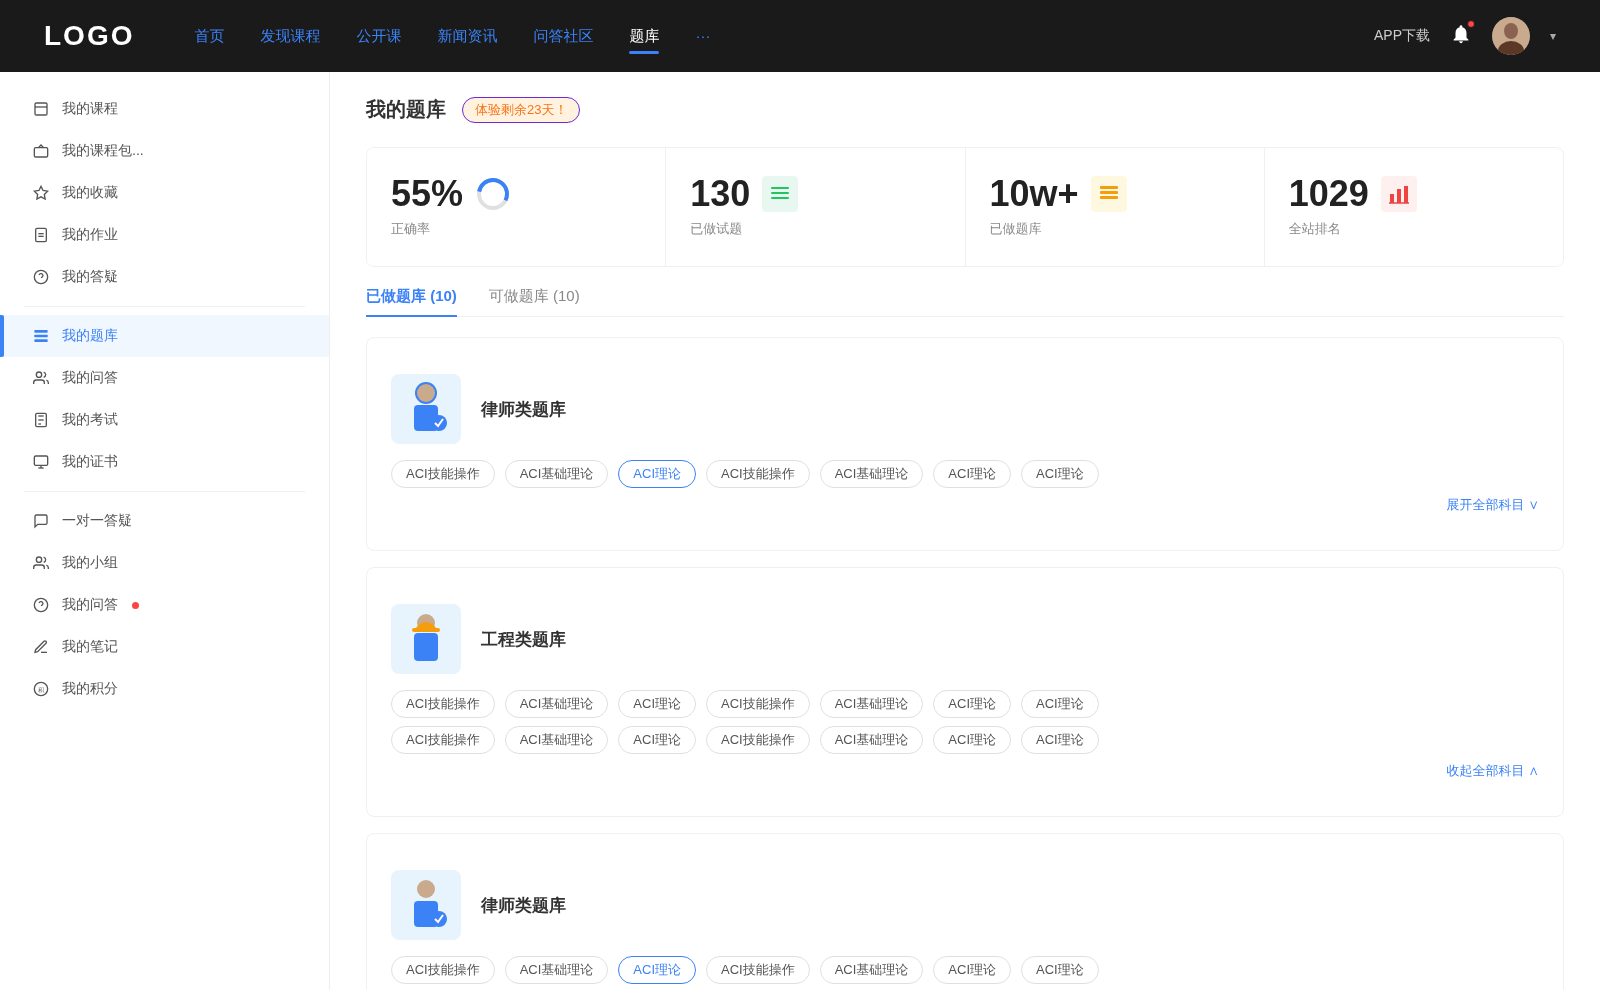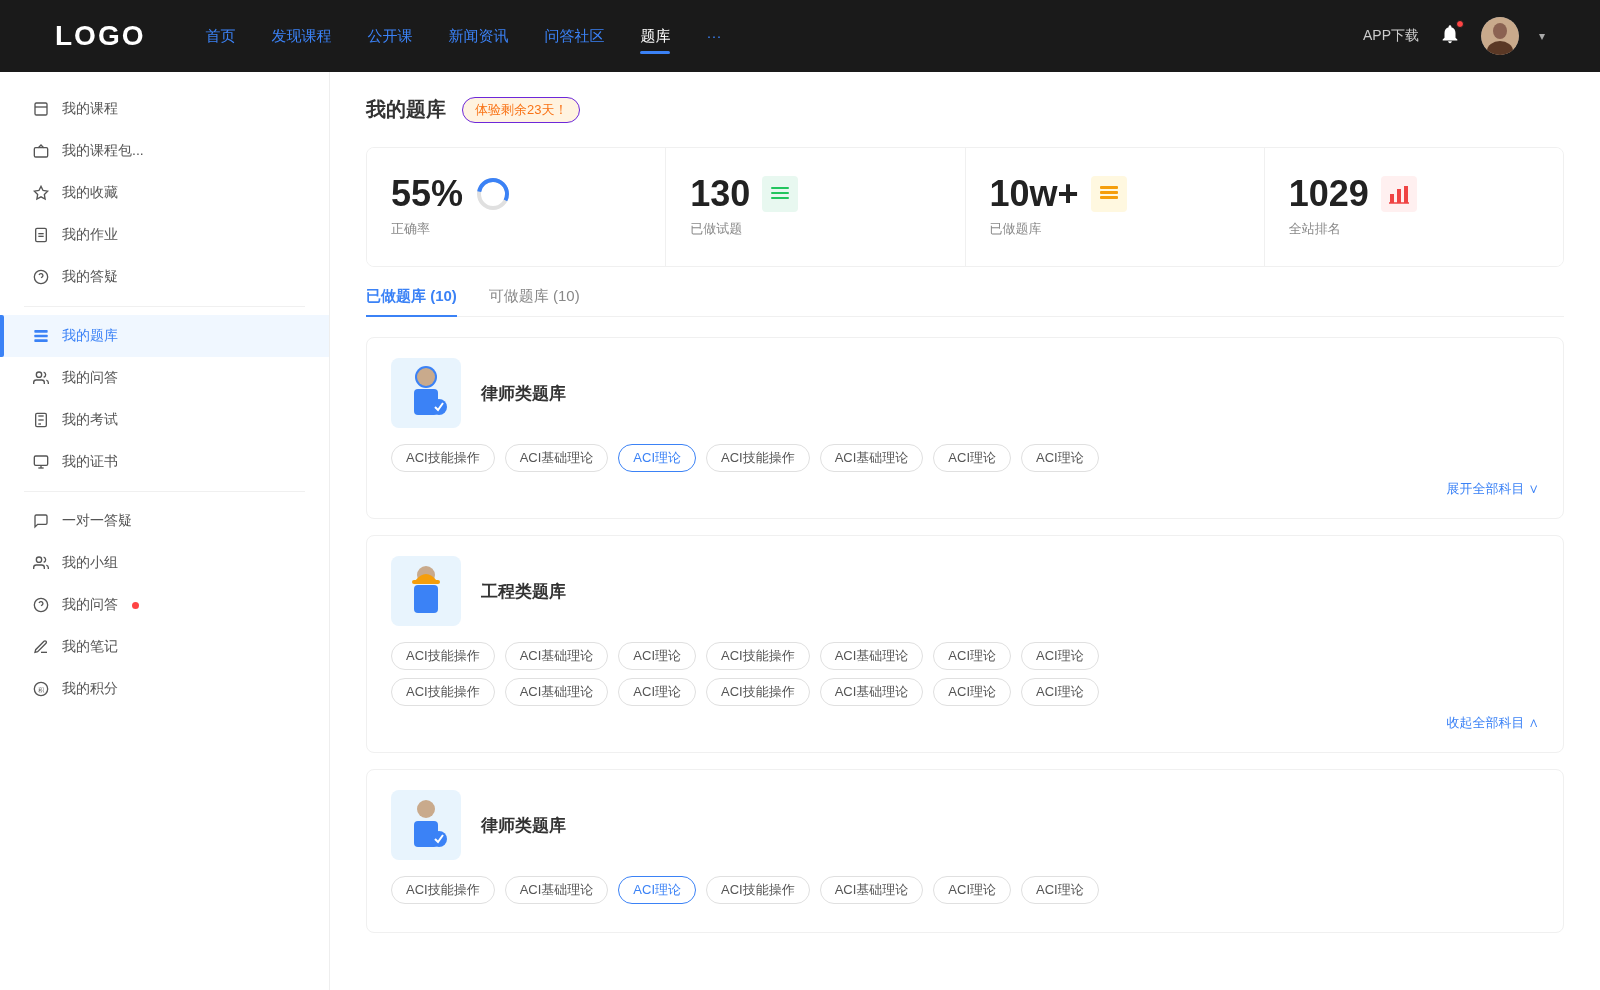--- a/index.html
+++ b/index.html
@@ -4,21 +4,21 @@
   <style>
     * { margin: 0; padding: 0; box-sizing: border-box; }
     body { font-family: -apple-system, BlinkMacSystemFont, 'PingFang SC', 'Microsoft YaHei', sans-serif; background: #f5f5f5; width: 1600px; min-height: 990px; overflow-x: hidden; }
 
     
     .topnav {
       background: #1a1a1a;
       height: 72px;
       display: flex;
       align-items: center;
-      padding: 0 55px;
+      padding: 0 44px;
       color: white;
       position: relative;
     }
     .topnav-logo {
       font-size: 28px;
       font-weight: bold;
       color: white;
       letter-spacing: 2px;
       margin-right: 60px;
     }
@@ -261,21 +261,21 @@
       bottom: -1px;
       left: 0; right: 0;
       height: 2px;
       background: #3b82f6;
     }
 
     
     .qbank-card {
       border: 1px solid #f0f0f0;
       border-radius: 8px;
-      padding: 20px 24px;
+      padding: 36px 24px;
       margin-bottom: 16px;
       background: #fff;
     }
     .qbank-header {
       display: flex;
       align-items: center;
       gap: 20px;
       margin-bottom: 16px;
     }
     .qbank-icon {

